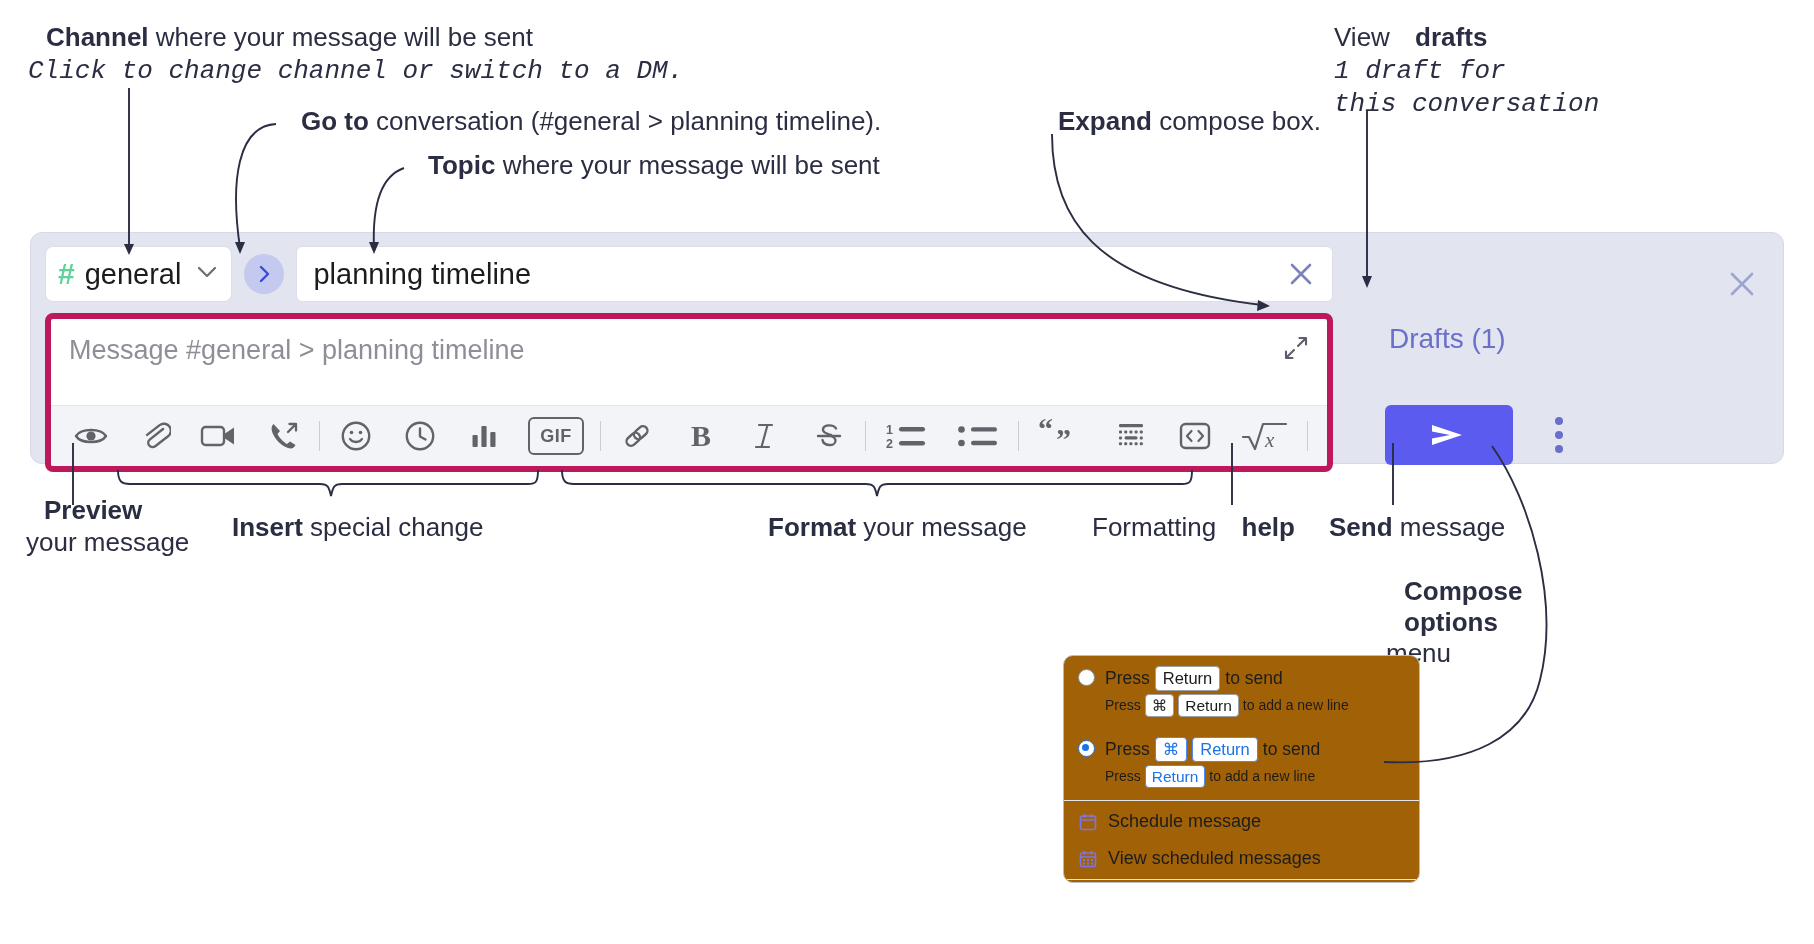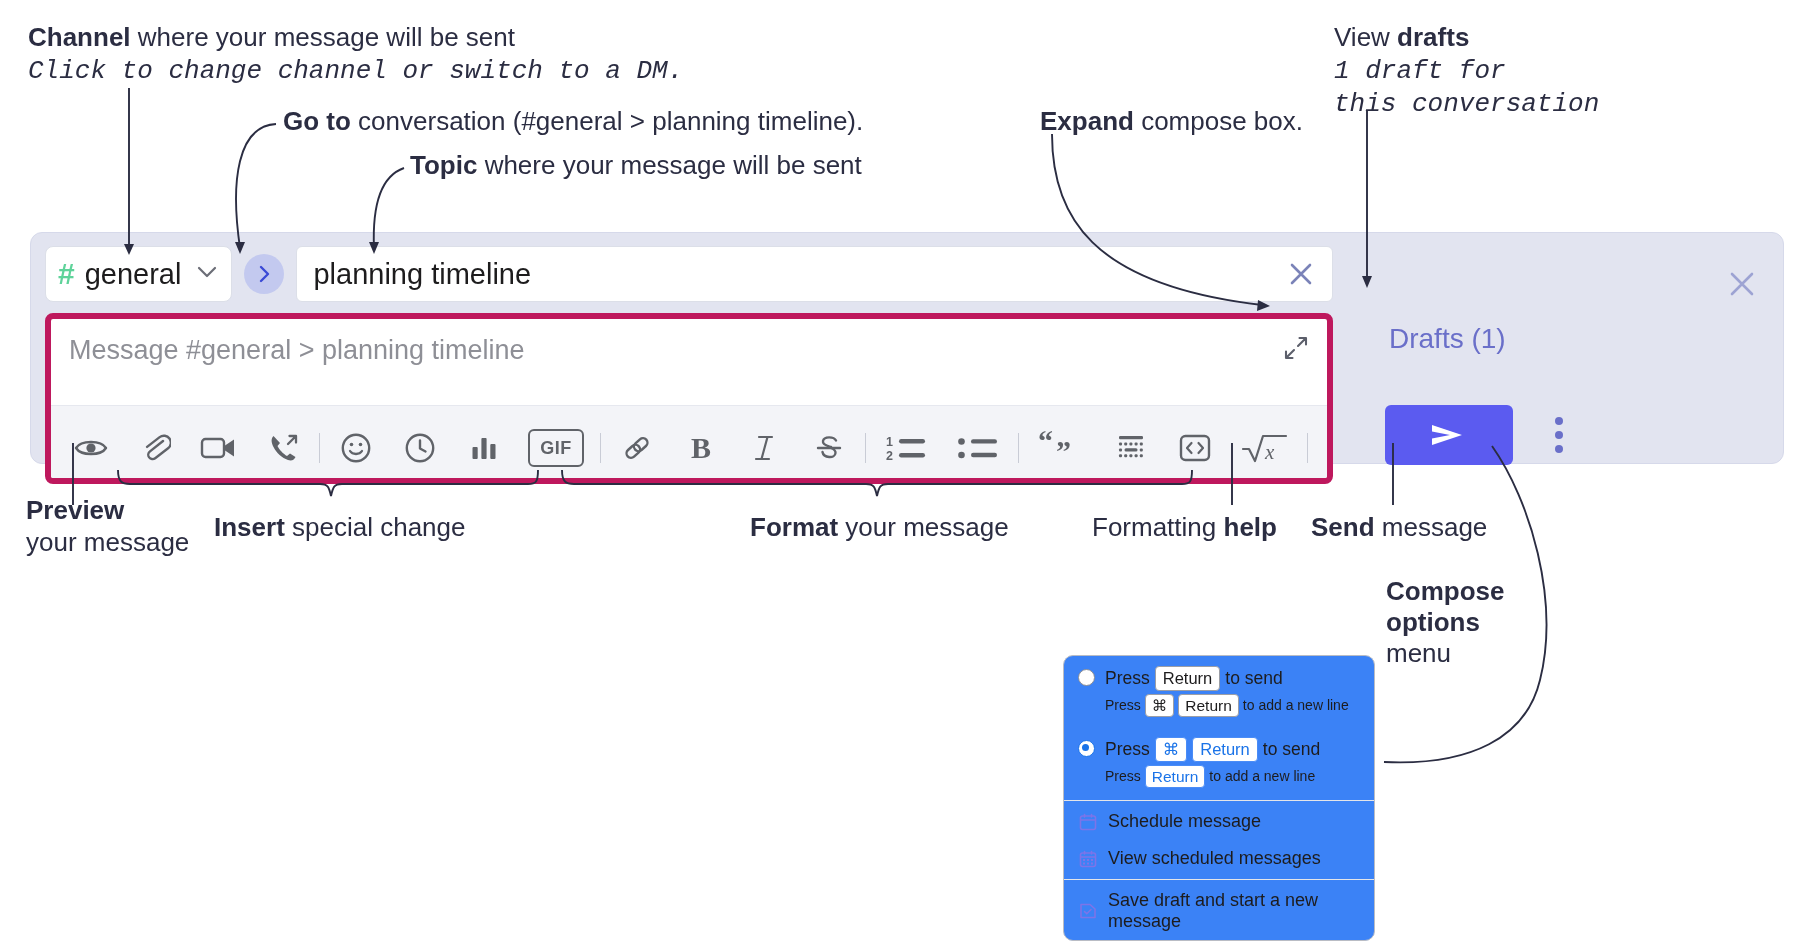--- a/index.html
+++ b/index.html
@@ -12,21 +12,21 @@
     overflow:hidden;
   }
   .abs{position:absolute;}
   .ann{
     font-family:"Liberation Sans", sans-serif;
     color:#2b2d42;
     font-size:26px;
     line-height:1.22;
     white-space:nowrap;
   }
-  .ann b{font-weight:700;}
+  .ann b{font-weight:700;margin-left:18px;}
   .ann i{font-style:italic;font-family:Liberation Mono, monospace;}
 
   
   #overlay{position:absolute;left:0;top:0;width:1814px;height:944px;pointer-events:none;}
 
   
   #compose{
     position:absolute;left:30px;top:232px;width:1754px;height:232px;
     background:#e2e4f0;
     border:1px solid #d6d9ea;
@@ -72,21 +72,21 @@
   #placeholder{
     position:absolute;left:18px;top:16px;font-size:27px;color:#8e8f96;
   }
   #expand-btn{
     position:absolute;right:14px;top:12px;color:#5c5f6b;
     width:34px;height:34px;display:flex;align-items:center;justify-content:center;
   }
 
   #toolbar{
     height:60px;background:#f3f4f8;border-top:1px solid #e6e8ef;
-    display:flex;align-items:center;padding:12px 10px 0 18px;gap:0;
+    display:flex;align-items:center;padding:0 10px 0 18px;gap:0;
   }
   .tb{
     width:44px;height:44px;display:flex;align-items:center;justify-content:center;
     color:#606369;flex:none;
   }
   .tb svg{display:block;}
   .tb-gap{width:20px;flex:none;}
   .tb-sep{width:1px;height:30px;background:#c9ccd6;margin:0 14px;flex:none;}
   .tb-text{font-size:27px;font-weight:700;color:#606369;}
   .tb-gif{
@@ -110,22 +110,22 @@
     display:flex;align-items:center;justify-content:center;
   }
   #compose-opts{
     position:absolute;left:192px;top:160px;width:40px;height:48px;
     display:flex;flex-direction:column;align-items:center;justify-content:center;gap:6px;
   }
   #compose-opts i{display:block;width:8px;height:8px;border-radius:50%;background:#6a6fc9;}
 
   
   #menu{
-    position:absolute;left:1063px;top:655px;width:312px;
-    background:#3b82f6;border:1px solid #b9bcc4;border-radius:10px;
+    position:absolute;left:1063px;top:655px;width:357px;
+    background:#a16207;border:1px solid #b9bcc4;border-radius:10px;
     box-sizing:border-box;
     font-size:17px;color:#1d1c1d;
     overflow:hidden;
   }
   .menu-radio-row{display:flex;align-items:flex-start;padding:10px 14px 0 14px;}
   .radio{
     width:17px;height:17px;border-radius:50%;border:1.6px solid #8a8d95;
     flex:none;margin-top:3px;margin-right:10px;box-sizing:border-box;
     background:#fff;
   }
@@ -497,29 +497,20 @@
             <rect x="8" y="12.5" width="2" height="2"></rect>
             <rect x="12" y="12.5" width="2" height="2"></rect>
         </g>
       </svg>
     </span>
     <span>View scheduled messages</span>
   </div>
 
   <div class="menu-sep"></div>
 
-  <div class="menu-item">
-    <span class="mi-icon">
-      <svg width="18" height="18" viewBox="0 0 18 18">
-        <path d="M2 2.5 L11 2.5 L16 7 L16 15.5 L2 15.5 Z" fill="none" stroke="#7d74e8" stroke-width="1.6" stroke-linejoin="round"></path>
-        <path d="M5.5 9.5 L7.8 11.8 L12 7.5" fill="none" stroke="#7d74e8" stroke-width="1.6" stroke-linecap="round" stroke-linejoin="round"></path>
-      </svg>
-    </span>
-    <span>Save draft and start a new message</span>
-  </div>
 </div>
 
 <svg id="overlay">
   <g fill="none" stroke="#2b2d42" stroke-width="1.9">
 
     <path d="M129 88 L129 250"></path>
     <path d="M124 244 L129 255 L134 244 Z" fill="#2b2d42" stroke="none"></path>
 
     <path d="M276 124 C238 126, 230 180, 240 248"></path>
     <path d="M235 242 L240 254 L245 242 Z" fill="#2b2d42" stroke="none"></path>

